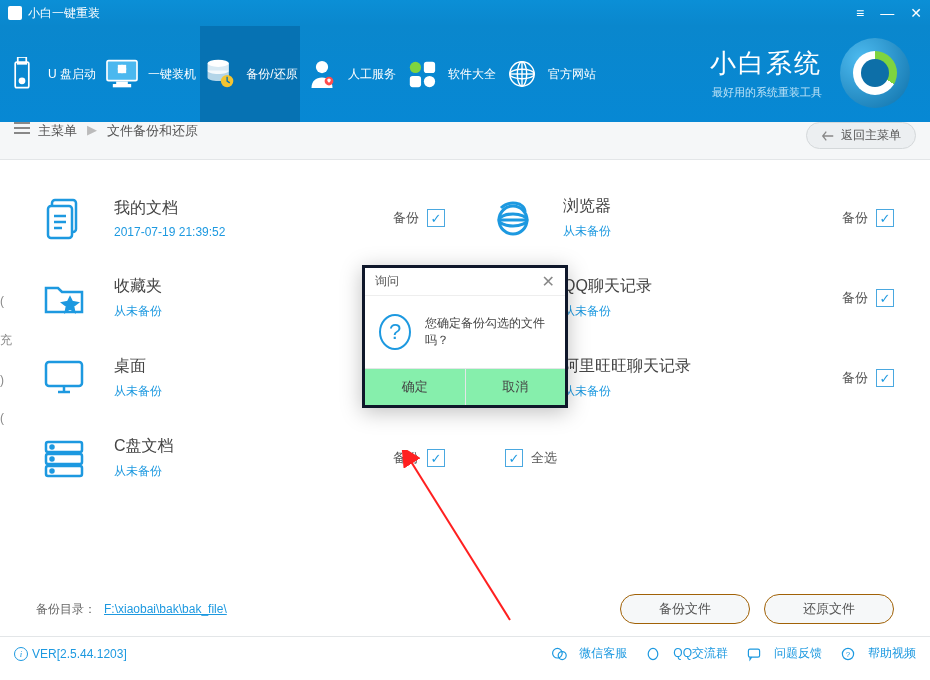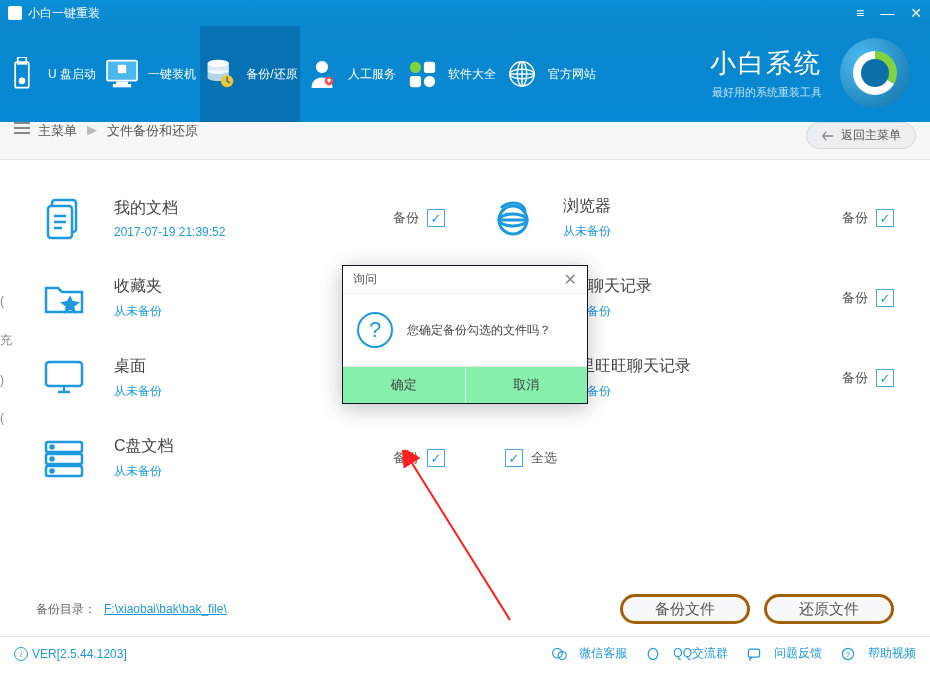--- a/index.html
+++ b/index.html
@@ -40,30 +40,30 @@
     .chk { width: 18px; height: 18px; border: 1px solid #4aa8e0; display: inline-flex; align-items: center; justify-content: center; cursor: pointer; }
     .chk.checked::after { content: "✓"; color: #1d99e0; font-size: 13px; }
     .select-all { display: flex; align-items: center; gap: 8px; font-size: 13px; color: #555; justify-content: center; }
     
     .arrow { position: absolute; left: 350px; top: 290px; pointer-events: none; }
     
     .path-row { padding: 0 36px 12px; display: flex; align-items: center; font-size: 12px; }
     .path-label { color: #666; margin-right: 8px; }
     .path-link { color: #1d99e0; text-decoration: underline; cursor: pointer; }
     .path-row .spacer { flex: 1; }
-    .big-btn { width: 130px; height: 30px; border: 3px solid #a16207; border-radius: 15px; background: #f6f8f9; font-size: 15px; color: #555; cursor: pointer; margin-left: 14px; }
+    .big-btn { width: 130px; height: 30px; border: 1px solid #a16207; border-radius: 15px; background: #f6f8f9; font-size: 13px; color: #555; cursor: pointer; margin-left: 14px; }
     
     .statusbar { height: 34px; border-top: 1px solid #e3e6e8; display: flex; align-items: center; padding: 0 14px; font-size: 12px; color: #1d99e0; }
     .statusbar .spacer { flex: 1; }
     .sb-item { display: flex; align-items: center; gap: 12px; margin-left: 18px; cursor: pointer; }
     .sb-item svg { width: 16px; height: 16px; }
     .ver-ico { width: 14px; height: 14px; border: 1.5px solid #1d99e0; border-radius: 50%; display: inline-flex; align-items: center; justify-content: center; font-size: 9px; margin-right: 4px; font-style: italic; font-family: serif; }
     
     .modal-overlay { position: absolute; inset: 0; display: flex; align-items: flex-start; justify-content: center; pointer-events: none; }
-    .modal { margin-top: 265px; width: 246px; background: #fff; border: 1px solid #0f172a; box-shadow: 0 4px 20px rgba(0,0,0,0.25); pointer-events: auto; }
+    .modal { margin-top: 265px; width: 206px; background: #fff; border: 3px solid #0f172a; box-shadow: 0 4px 20px rgba(0,0,0,0.25); pointer-events: auto; }
     .modal-head { height: 28px; display: flex; align-items: center; padding: 0 10px; font-size: 12px; color: #555; border-bottom: 1px solid #eee; }
     .modal-head .spacer { flex: 1; }
     .modal-close { cursor: pointer; color: #888; font-size: 16px; }
     .modal-body { padding: 18px 14px; display: flex; align-items: center; gap: 14px; }
     .q-icon { width: 36px; height: 36px; border: 2px solid #1d99e0; border-radius: 50%; display: flex; align-items: center; justify-content: center; color: #1d99e0; font-size: 22px; }
     .modal-msg { font-size: 12px; color: #444; }
     .modal-foot { display: flex; border-top: 1px solid #e3e6e8; }
     .modal-btn { flex: 1; height: 36px; background: #86efac; border: none; font-size: 13px; color: #444; cursor: pointer; }
     .modal-btn:first-child { border-right: 1px solid #e3e6e8; }
     

